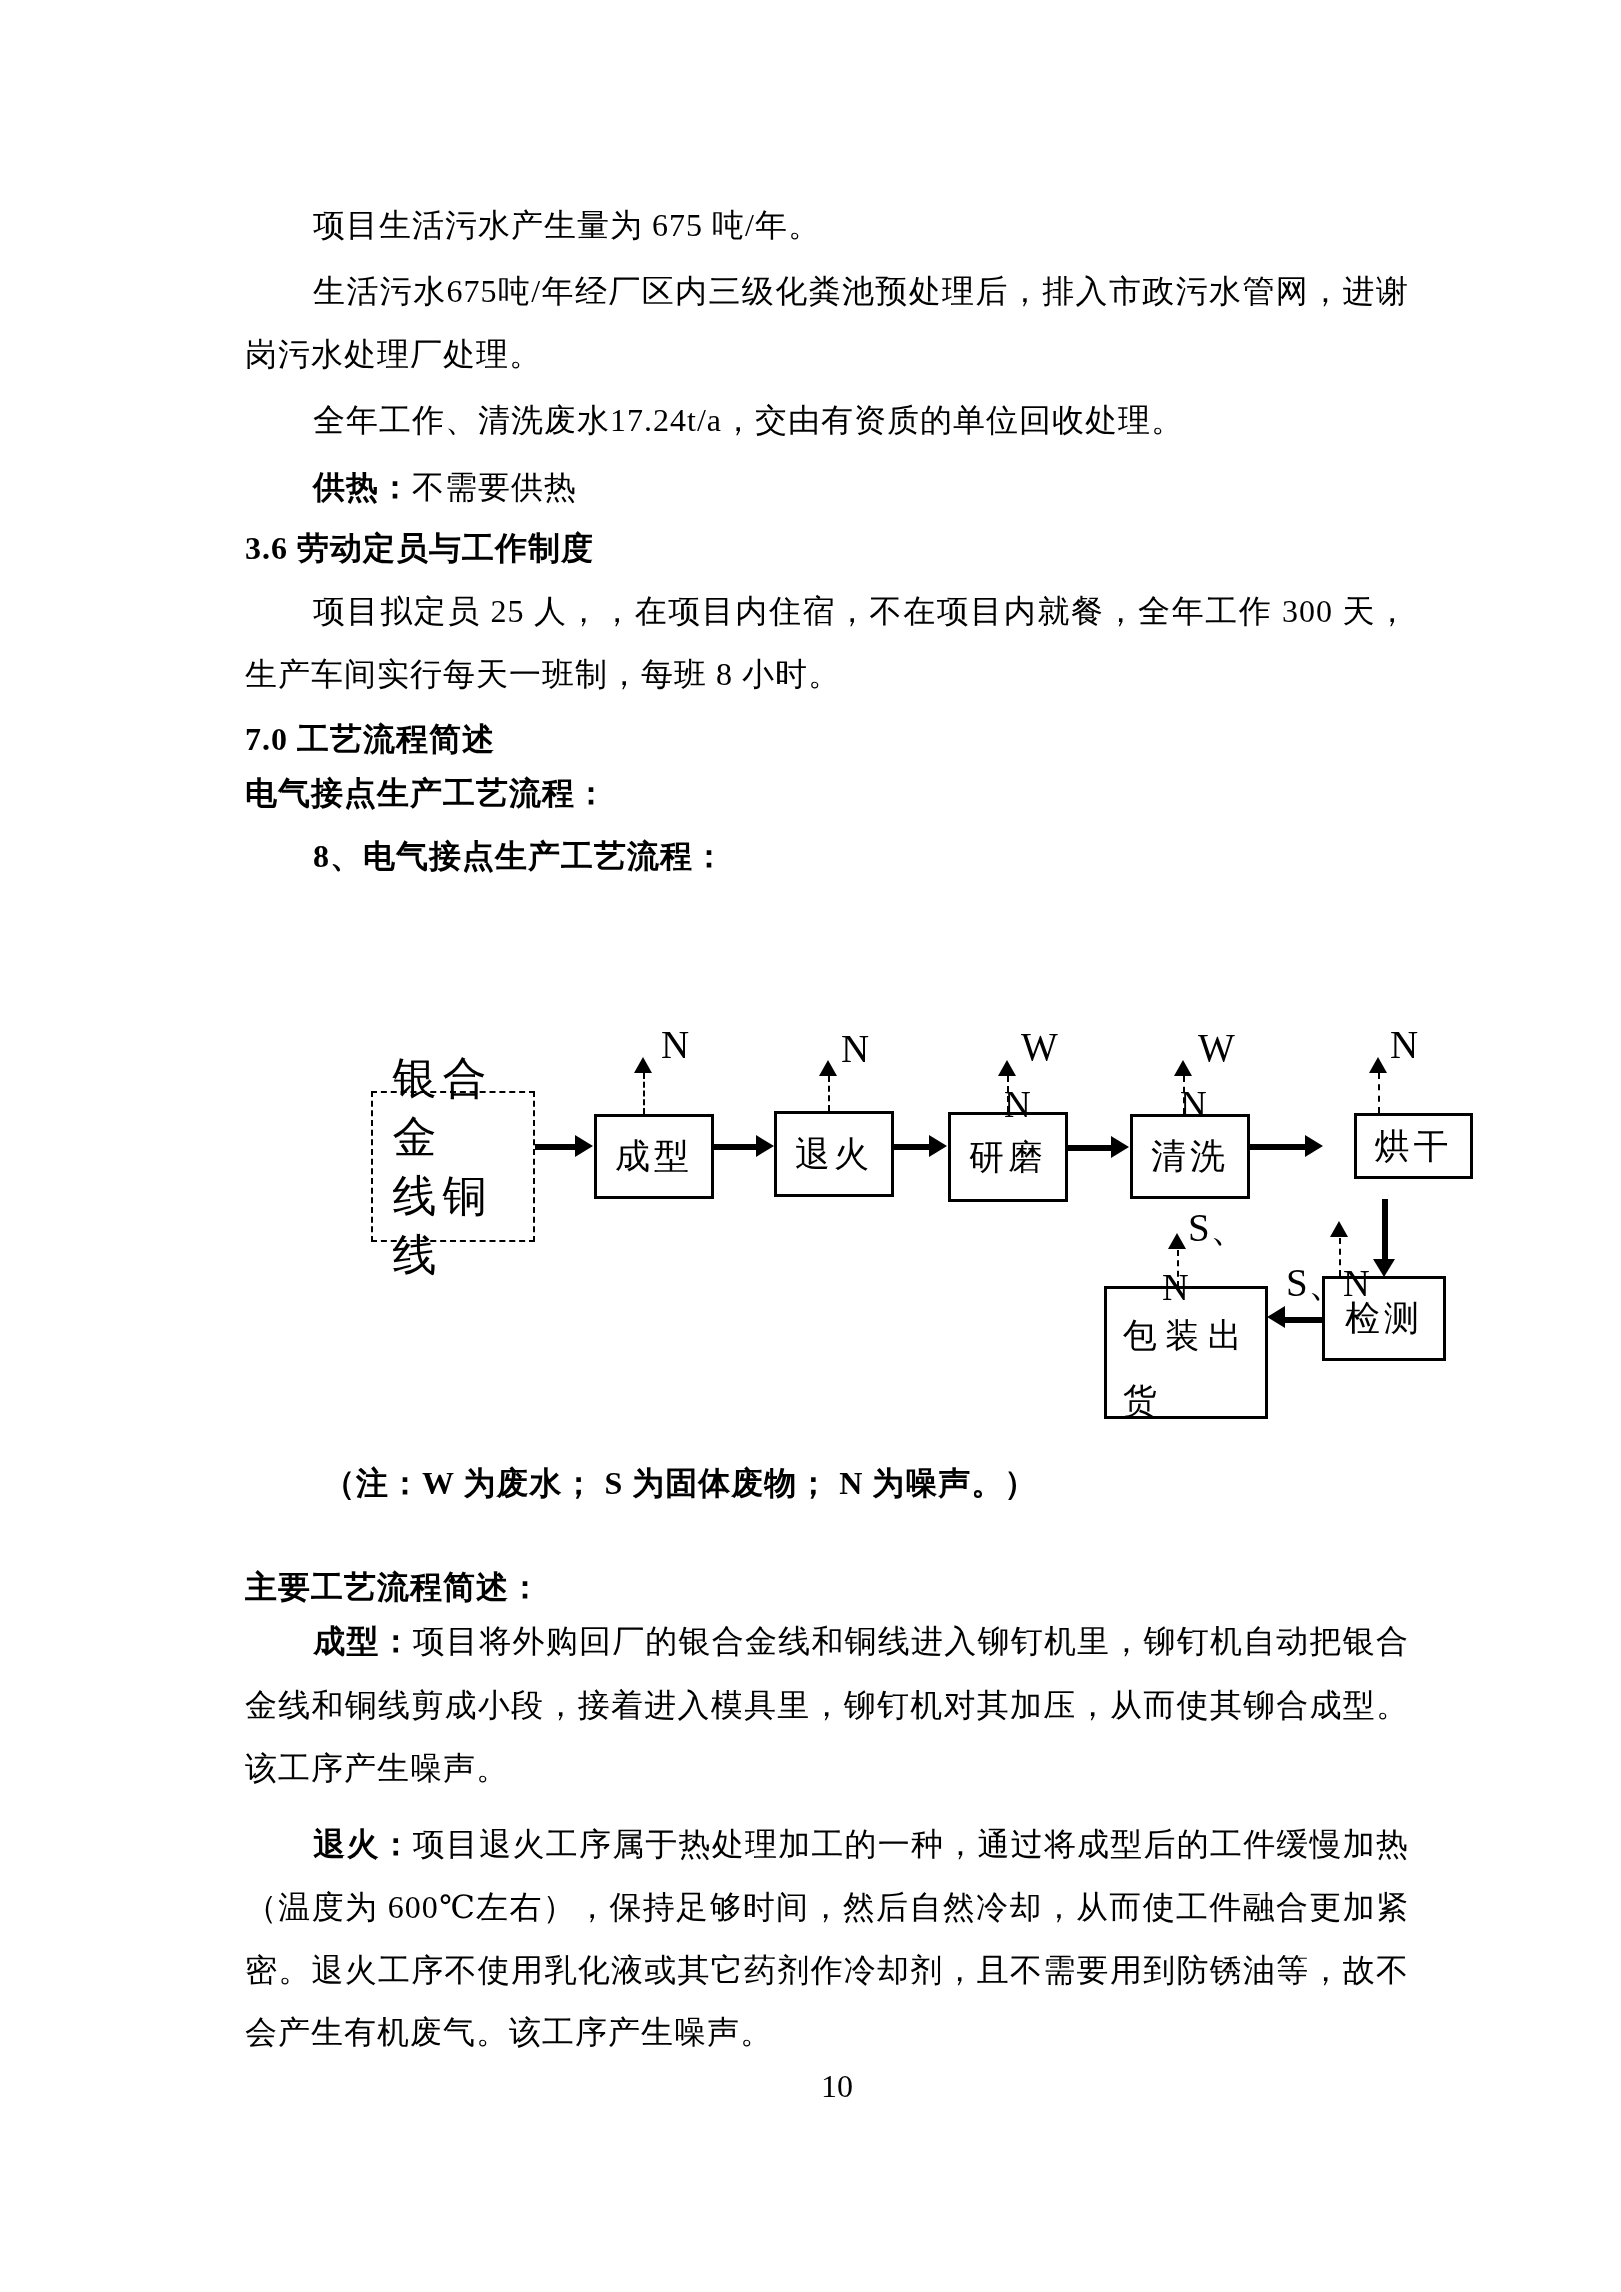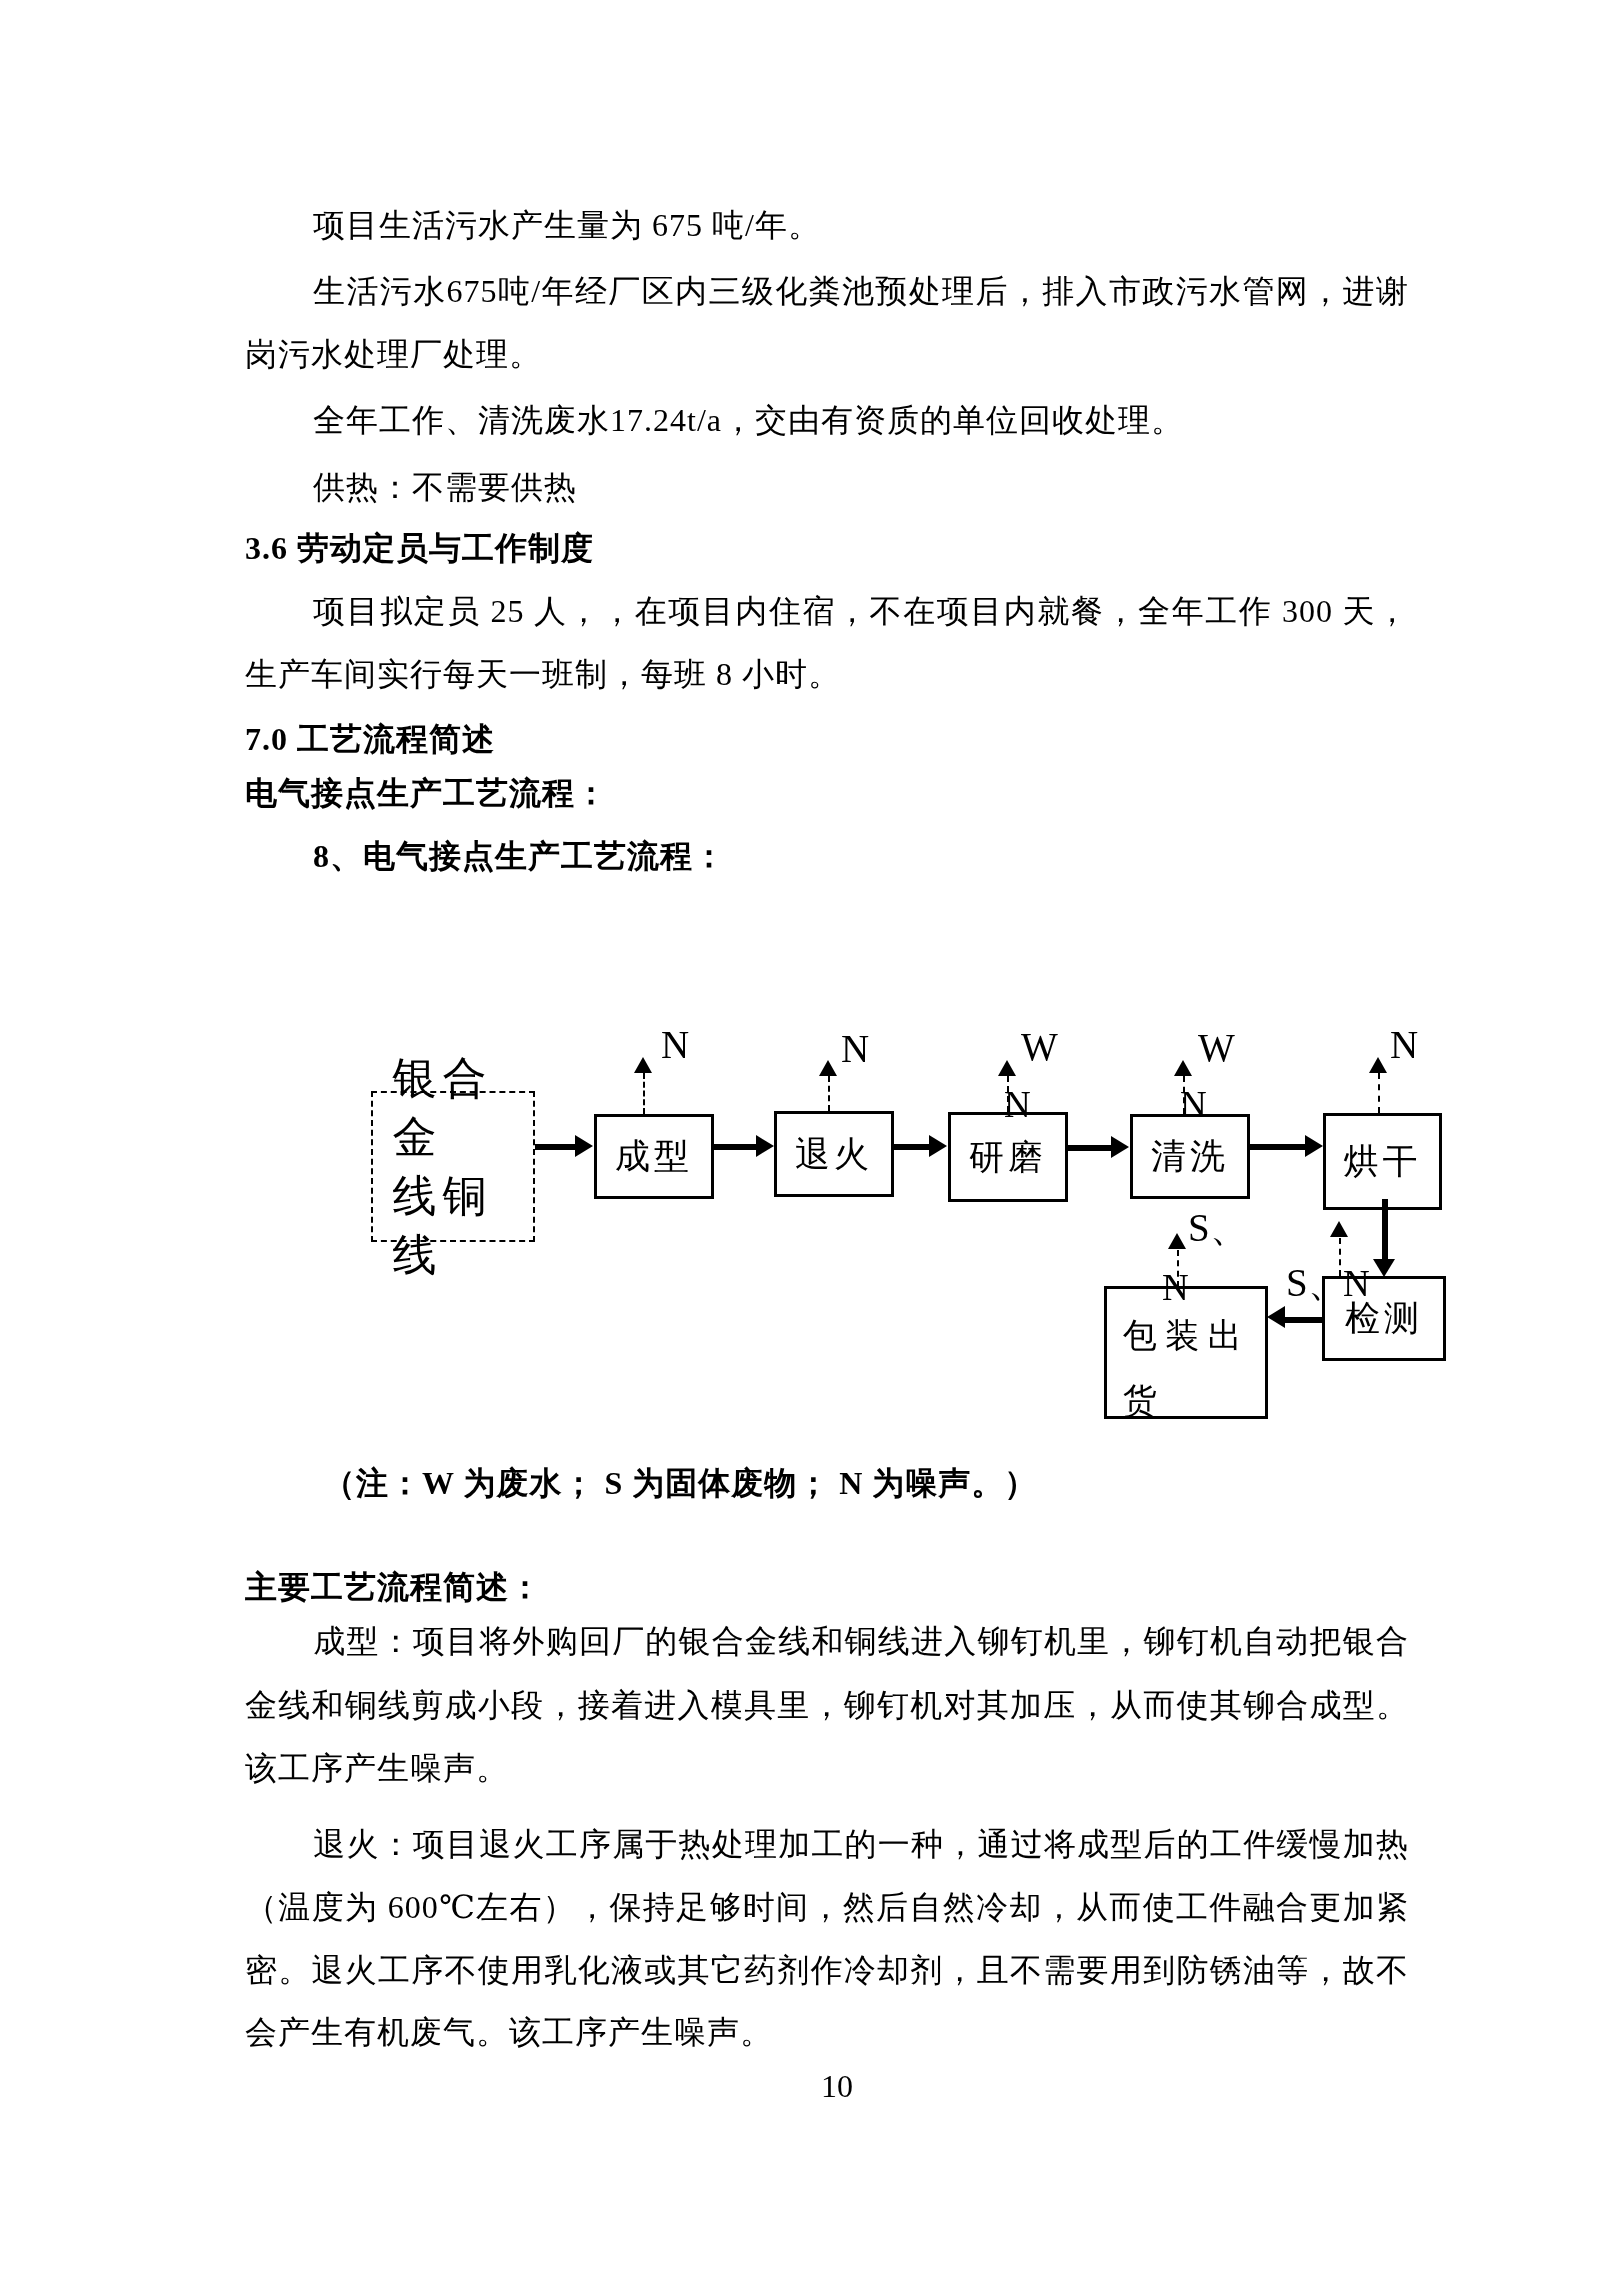--- a/index.html
+++ b/index.html
@@ -8,21 +8,21 @@
     font-family:"Liberation Serif","DejaVu Serif",serif;
     overflow:hidden;
   }
   .line{
     position:absolute;left:245px;width:1164px;
     font-size:32px;line-height:39px;letter-spacing:1px;
   }
   .ind{text-indent:68px;}
   .just{text-align:justify;text-align-last:justify;}
   .bold{font-weight:bold;}
-  b{font-weight:normal;}
+  b{font-weight:bold;}
   
   .fbox{
     position:absolute;border:3.9px solid #000;box-sizing:border-box;
     display:flex;align-items:center;justify-content:center;
     font-size:35px;letter-spacing:3.9px;
   }
   .fbox-dashed{
     position:absolute;border:2.9px dashed #000;box-sizing:border-box;
     display:flex;flex-direction:column;justify-content:center;
     padding-left:19.6px;font-size:44px;letter-spacing:5.9px;line-height:59px;
@@ -73,21 +73,21 @@
     </div>
   <div class="fbox" style="left:774px;top:1111px;width:120px;height:86px">
       <span>退火</span>
     </div>
   <div class="fbox" style="left:948px;top:1112px;width:120px;height:90px">
       <span>研磨</span>
     </div>
   <div class="fbox" style="left:1130px;top:1114px;width:120px;height:85px">
       <span>清洗</span>
     </div>
-  <div class="fbox" style="left:1323px;top:1113px;width:119px;height:97px">
+  <div class="fbox" style="left:1354px;top:1113px;width:119px;height:66px">
       <span>烘干</span>
     </div>
   <div class="fbox" style="left:1322px;top:1276px;width:124px;height:85px">
       <span>检测</span>
     </div>
 
   <div class="pack-box" style="left:1104px;top:1286px;width:164px;height:133px">
     <div class="pack-row1">包 装 出</div>
     <div>货</div>
   </div>

